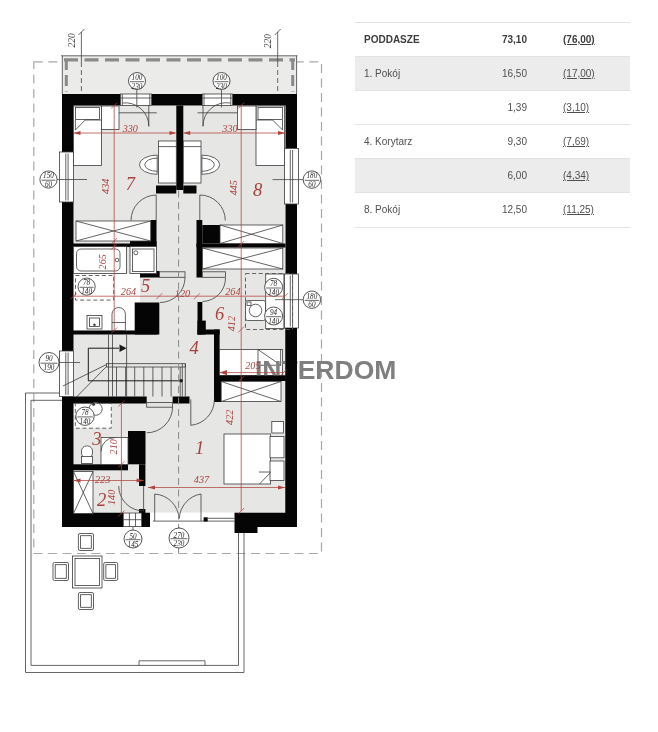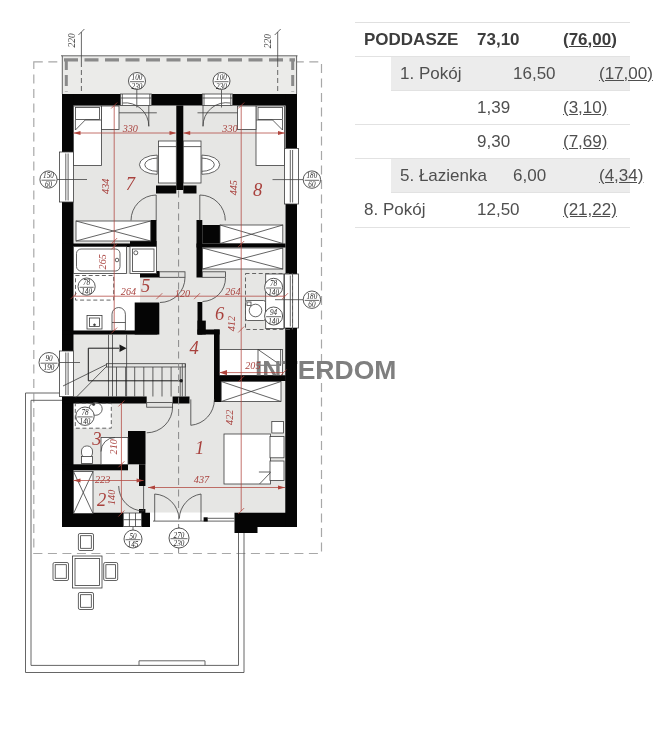--- a/index.html
+++ b/index.html
@@ -8,26 +8,26 @@
 .dimk{opacity:0.99;font-family:"Liberation Serif",serif;font-style:italic;font-size:9.5px;fill:#3c3c3c;}
 .rn{opacity:0.99;font-family:"Liberation Serif",serif;font-style:italic;font-size:18.5px;fill:#a8403c;}
 .cl{opacity:0.99;font-family:"Liberation Serif",serif;font-style:italic;font-size:7.2px;fill:#1c1c1c;}
 .w{fill:#050505;}
 .fu{fill:#fff;stroke:#3c3c3c;stroke-width:0.8;}
 .fl{fill:none;stroke:#3c3c3c;stroke-width:0.8;}
 .gl{fill:#e2e2e0;stroke:#3c3c3c;stroke-width:0.8;}
 .rl{stroke:#b0443c;stroke-width:0.75;fill:none;}
 .tl{stroke:#555;stroke-width:0.9;fill:none;}
 #tab{position:absolute;left:355px;top:21.5px;transform:translateZ(0);width:275px;border-top:1px solid #e0e0e0;}
-.row{height:33.2px;line-height:33.2px;border-bottom:1px solid #e2e2e2;font-size:17px;color:#4f4f4f;position:relative;}
+.row{height:33.2px;line-height:33.2px;border-bottom:1px solid #e2e2e2;font-size:10px;color:#4f4f4f;position:relative;}
 .row .c1{position:absolute;left:9px;top:0;}
-.row .c2{position:absolute;left:122px;width:50px;top:0;}
+.row .c2{position:absolute;left:122px;width:50px;text-align:right;top:0;}
 .row .c3{position:absolute;left:208px;top:0;text-decoration:underline;}
 .hd{font-weight:bold;color:#3d3d3d;}
-.gr{background:#ececec;margin-left:36px;}
+.gr{background:#ececec;}
 </style>
 </head>
 <body>
 
 <svg id="plan" width="658" height="732" viewBox="0 0 658 732">
 
 <rect x="33.8" y="61.8" width="287.7" height="491.7" fill="none" stroke="#a8a8a8" stroke-width="1.2" stroke-dasharray="9 5.5"></rect>
 
 <rect x="62" y="55.8" width="235" height="38.2" fill="#ebebe9"></rect>
 
@@ -627,30 +627,30 @@
       <span class="c3">(17,00)</span>
     </div>
 
 <div class="row">
       <span class="c2">1,39</span>
       <span class="c3">(3,10)</span>
     </div>
 
 
 <div class="row">
+      <span class="c1">4. Korytarz</span>
       <span class="c2">9,30</span>
       <span class="c3">(7,69)</span>
     </div>
 
 <div class="row gr">
-      <span class="c1">5. Łazienka</span>
       <span class="c2">6,00</span>
       <span class="c3">(4,34)</span>
     </div>
 
 
 
 <div class="row">
       <span class="c1">8. Pokój</span>
       <span class="c2">12,50</span>
-      <span class="c3">(21,22)</span>
+      <span class="c3">(11,25)</span>
     </div>
 </div>
 
 </body></html>

